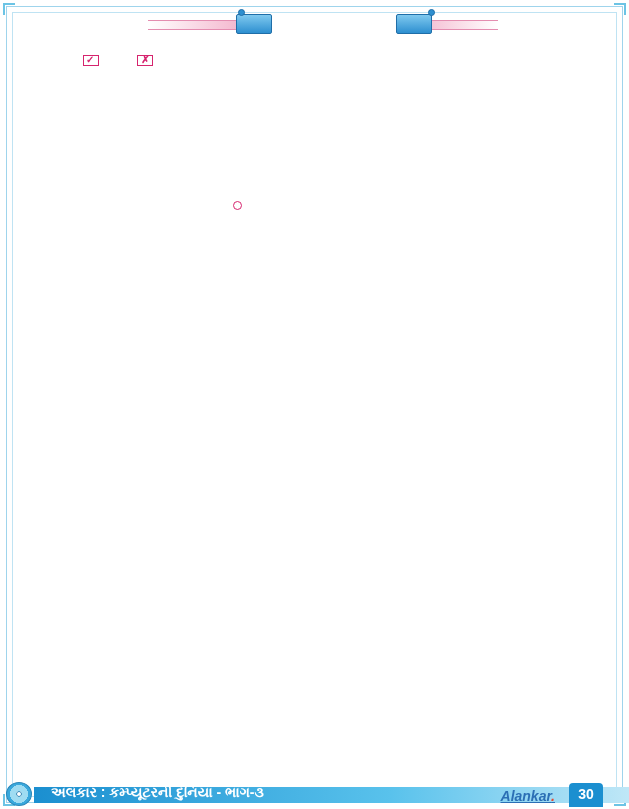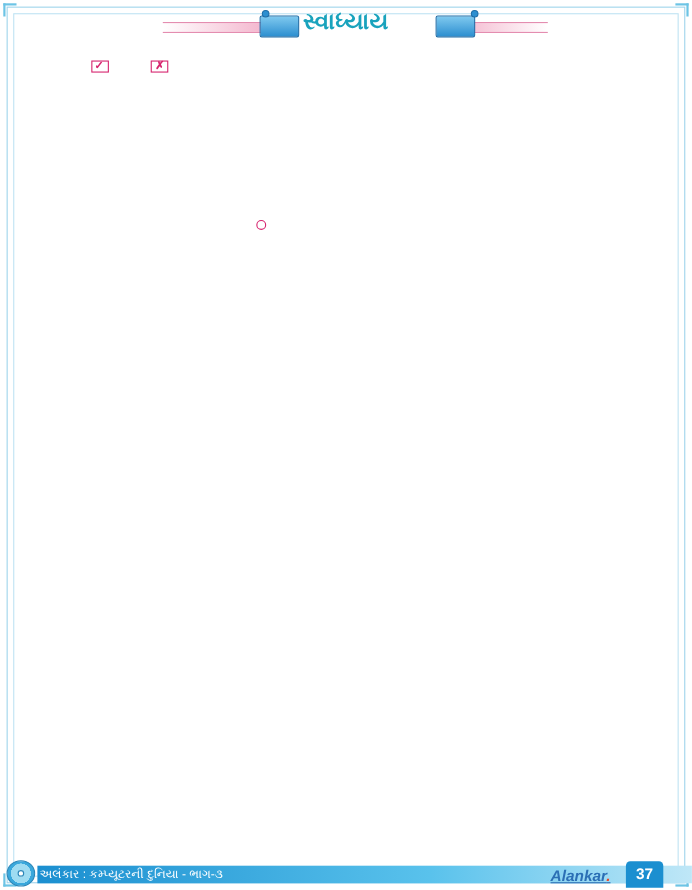--- a/index.html
+++ b/index.html
@@ -201,22 +201,22 @@
   }
   .foot-band {
     position: absolute;
     left: 34px; right: 0; bottom: 6px;
     height: 16px;
     background: linear-gradient(to right, #1b8fd0, #59c2ec 60%, #bfe7f7);
     border-radius: 0 0 0 0;
   }
   .foot-text {
     position: absolute;
-    left: 36px; bottom: 8px;
-    font-size: 11px; color: #ffffff; font-weight: normal;
+    left: 51px; bottom: 8px;
+    font-size: 14px; color: #ffffff; font-weight: bold;
   }
   .cd {
     position: absolute;
     left: 4px; bottom: 2px;
     width: 36px; height: 26px;
   }
   .cd .disc {
     position:absolute; left:2px; top:1px;
     width: 26px; height: 24px; border-radius: 50%;
     background: radial-gradient(circle at 50% 50%, #ffffff 0 18%, #9fdcf2 19% 55%, #3aa8dc 56% 100%);
@@ -255,21 +255,20 @@
 <div class="corner bl"></div>
 <div class="corner br"></div>
 
 <div class="header">
   <div class="hdr-bar-left"></div>
   <div class="hdr-bar-right"></div>
   <div class="hdr-blue-l"></div>
   <div class="hdr-blue-r"></div>
   <div class="hdr-dot l"></div>
   <div class="hdr-dot r"></div>
-  <div class="hdr-title">સ્વાધ્યાય</div>
 </div>
 
 <div class="qbar">
   <span>પ્રશ્ન : ૧</span>
   <span>ખરાં</span>
   <span class="chk tick"></span>
   <span>કે ખોટાં</span>
   <span class="chk cross"></span>
   <span>ની નિશાની કરો.</span>
 </div>
@@ -548,14 +547,14 @@
 </div>
 
 <div class="footer">
   <div class="foot-band"></div>
   <div class="cd">
     <div class="disc"></div>
     <div class="hole"></div>
   </div>
   <div class="foot-text">અલંકાર : કમ્પ્યૂટરની દુનિયા - ભાગ-૩</div>
   <div class="brand"><span>Alankar</span><span class="dot">.</span></div>
-  <div class="pagenum">37</div>
+  <div class="pagenum">30</div>
 </div>
 
 </body></html>

